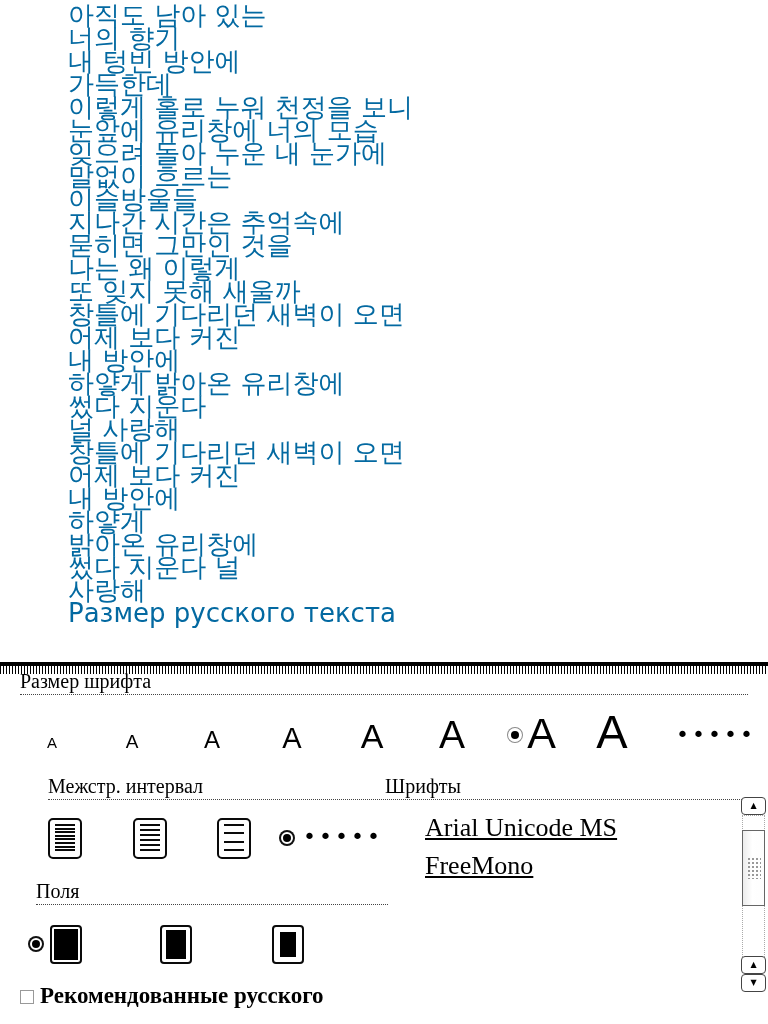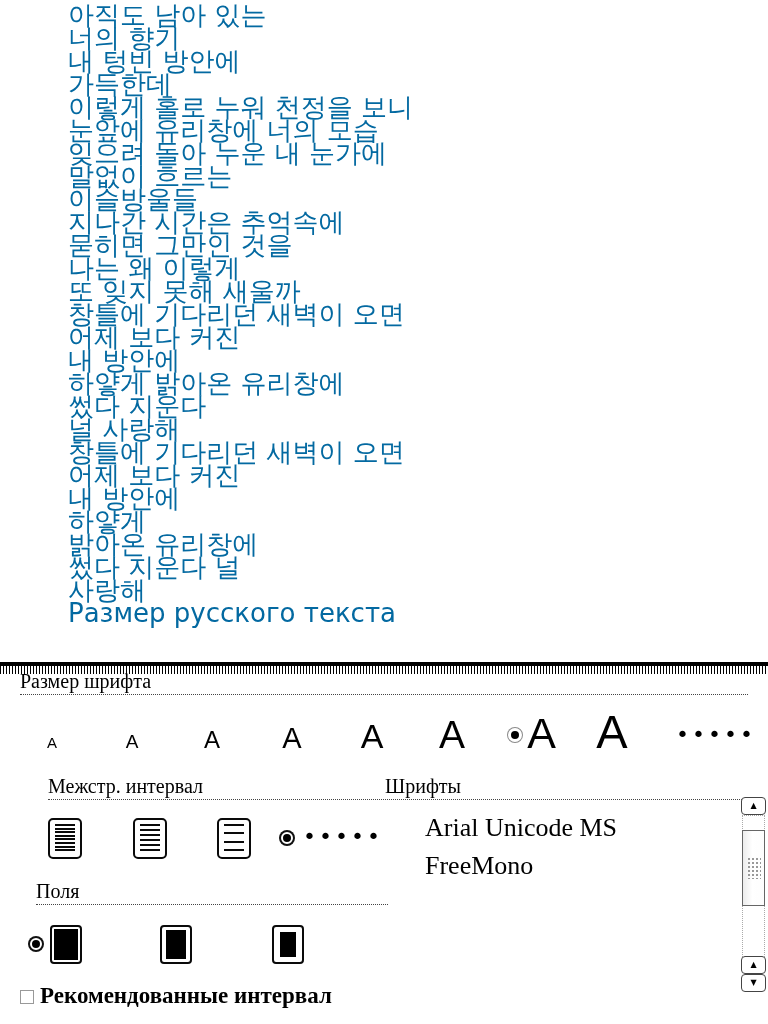--- a/index.html
+++ b/index.html
@@ -55,21 +55,21 @@
   .m1{padding:2px;}
   .m2{padding:3px 4px;}
   .m3{padding:5px 6px;}
   #mg-radio{position:absolute;left:30px;top:276px;}
 
   
   #pub-cb{left:20px;top:328px;}
   #pub-label{position:absolute;left:40px;top:321px;font-size:23px;font-weight:bold;}
 
   
-  #font-list{position:absolute;left:385px;top:147px;width:350px;}
+  #font-list{position:absolute;left:385px;top:147px;width:350px;text-decoration:underline;}
   .font-row{position:relative;height:38px;line-height:38px;padding-left:40px;
     font-size:26px;white-space:nowrap;cursor:pointer;}
   .abs-radio{position:absolute;left:16px;top:13px;}
   .font-row.selected .font-name{text-decoration:underline;border-bottom:3px dashed #000;}
 
   
   #scrollbar{position:absolute;left:741px;top:135px;width:25px;height:196px;}
   .sb-btn{position:absolute;left:0;width:23px;height:16px;border:1px solid #444;
     border-radius:4px;background:#fff;text-align:center;font-size:8px;line-height:15px;
     font-family:"DejaVu Sans",sans-serif;cursor:pointer;}
@@ -170,14 +170,14 @@
 
   <div class="sec-header" id="h-margins">
     <span>Поля</span>
   </div>
   <span class="radio dark" id="mg-radio"></span>
   <div class="mg-icon m1" style="left:50px"></div>
   <div class="mg-icon m2" style="left:160px"></div>
   <div class="mg-icon m3" style="left:272px"></div>
 
   <span class="checkbox" id="pub-cb"></span>
-  <span id="pub-label">Рекомендованные интервал</span>
+  <span id="pub-label">Рекомендованные русского</span>
 </div>
 
 </body></html>

